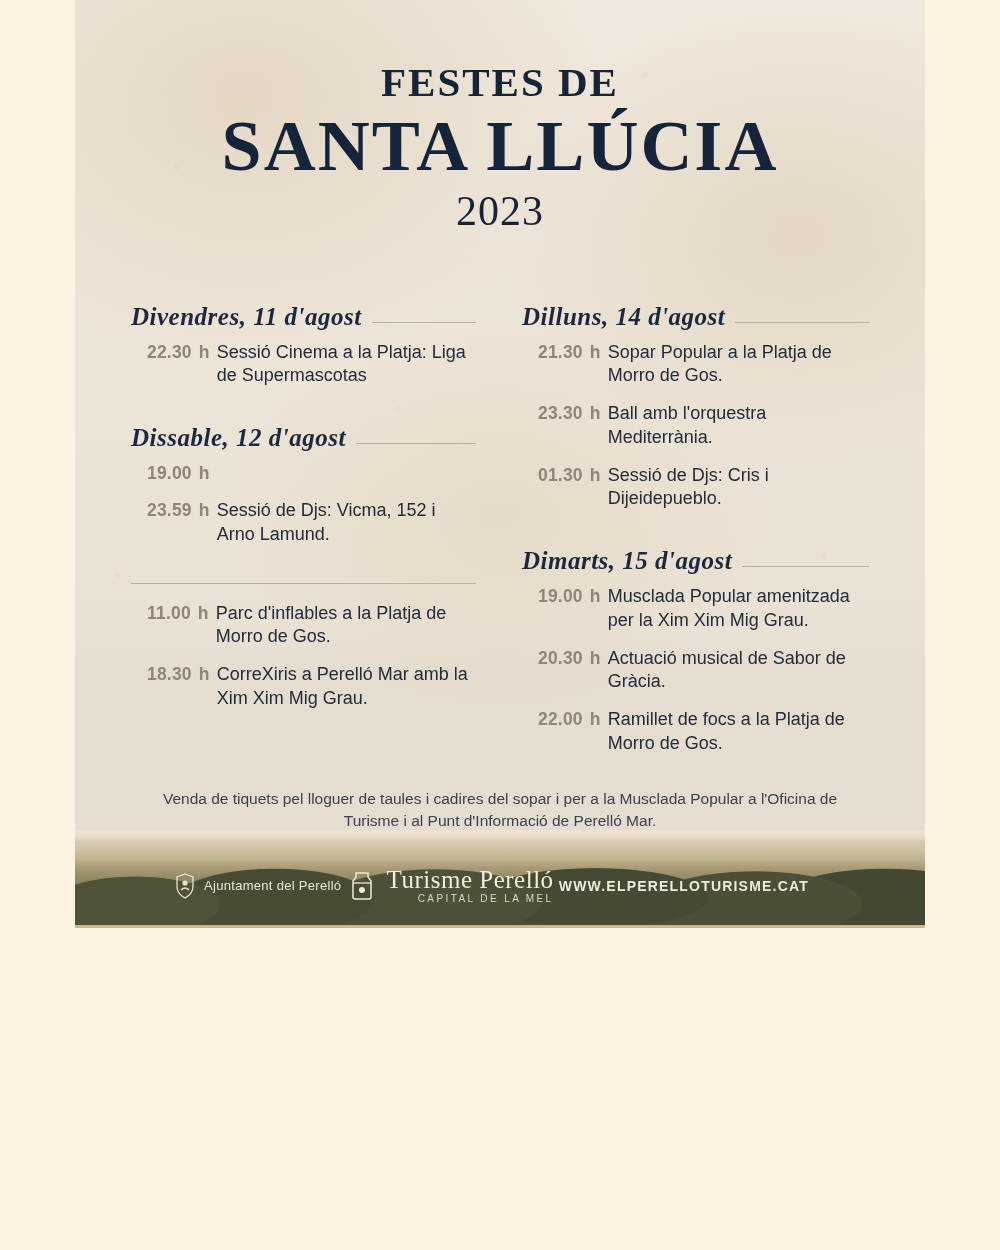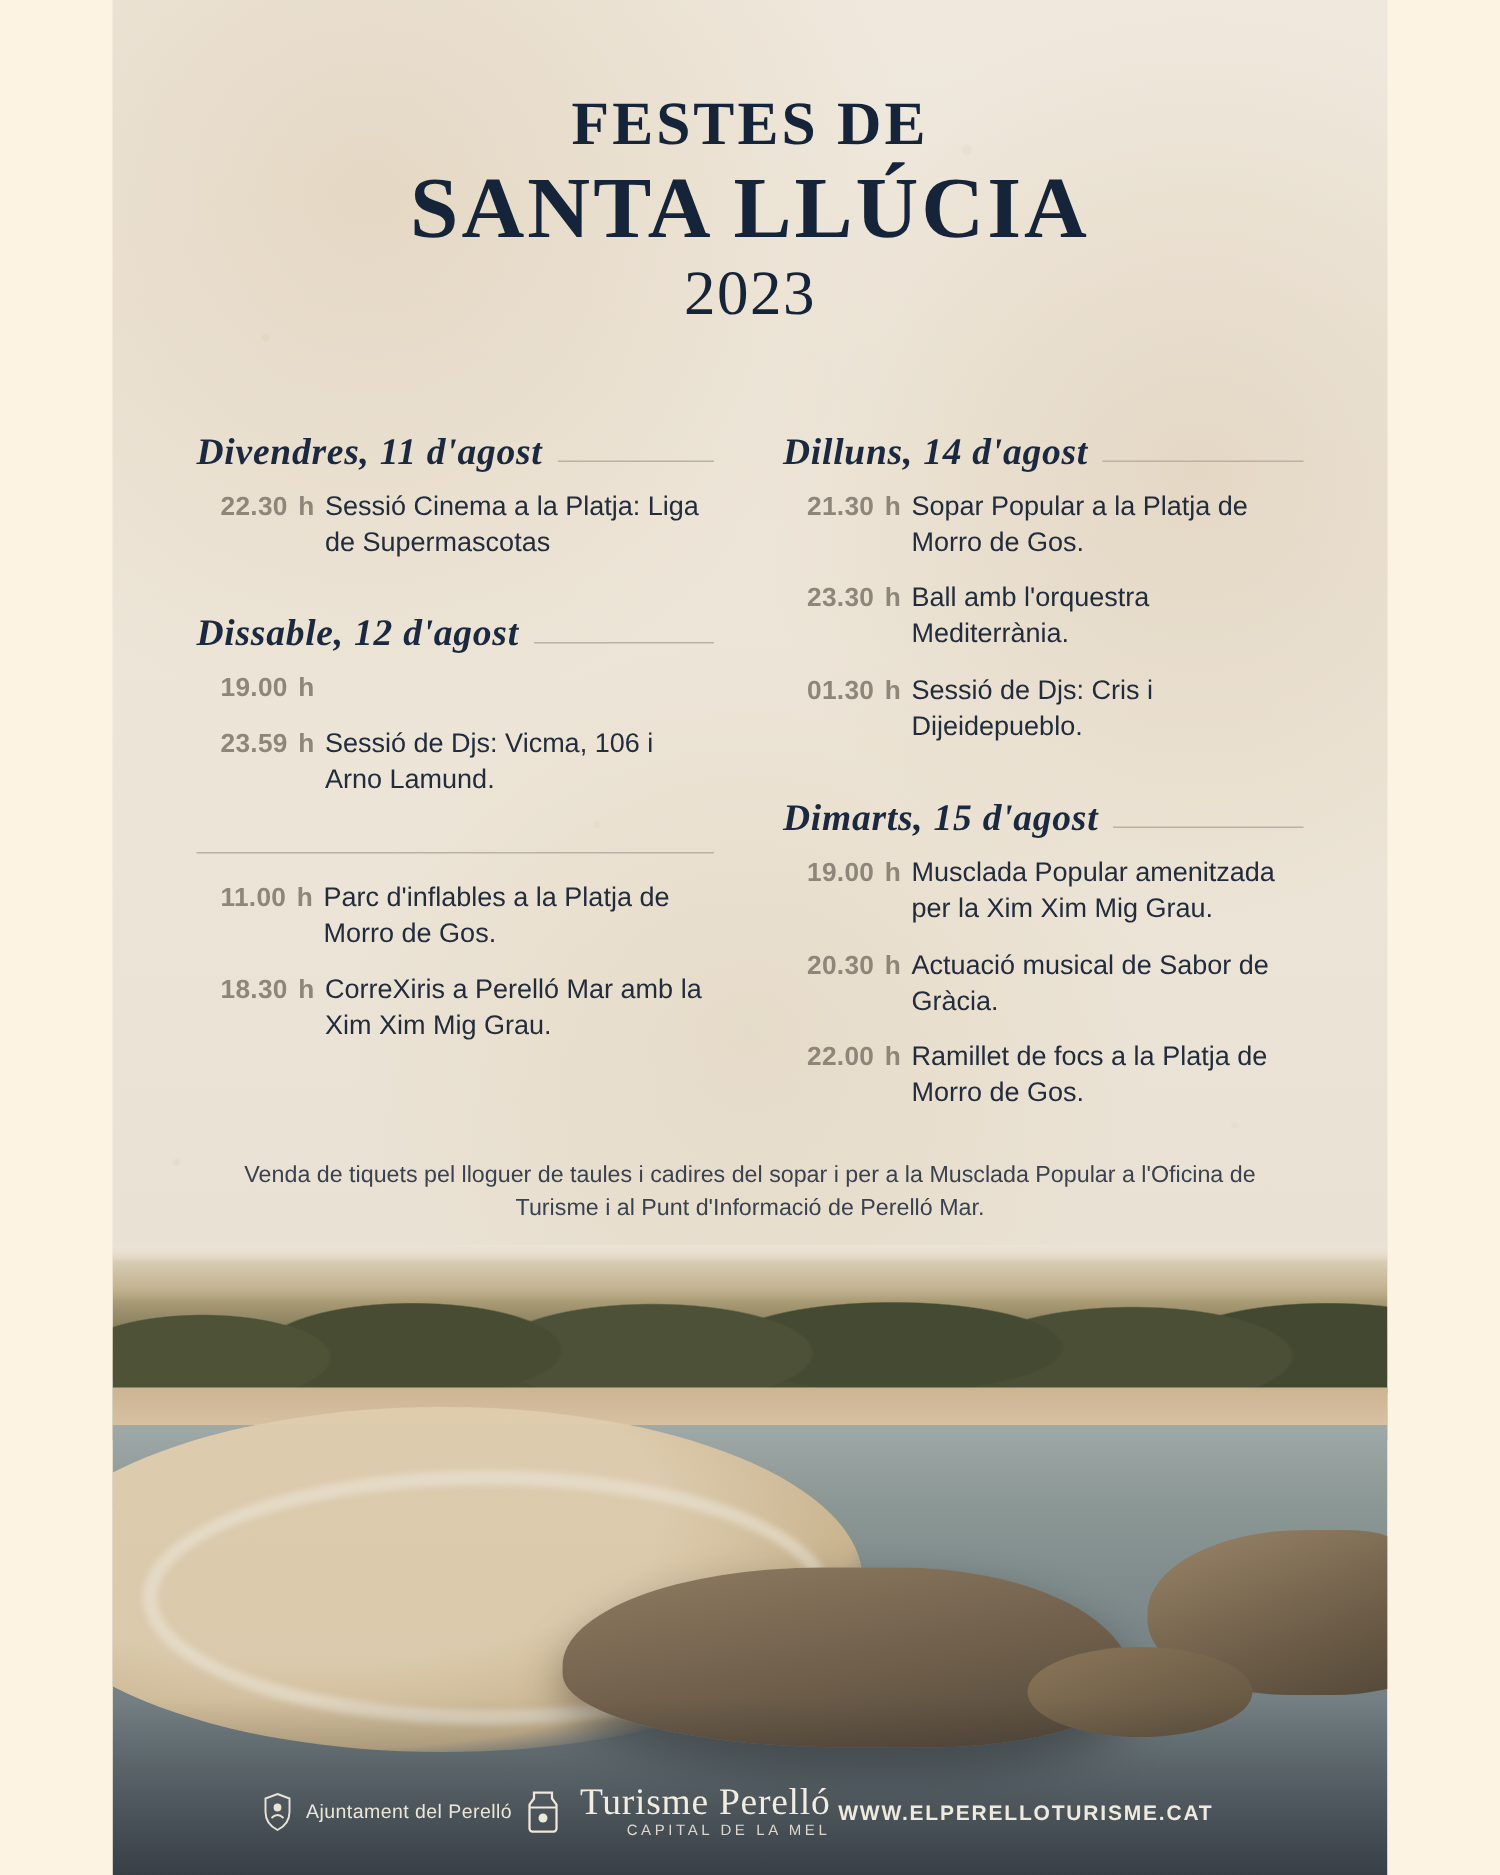--- a/index.html
+++ b/index.html
@@ -12,21 +12,21 @@
     height: 1250px;
     font-family: "Liberation Sans", sans-serif;
     overflow: hidden;
   }
 
   #poster {
     position: absolute;
     left: 75px;
     top: 0;
     width: 850px;
-    height: 1250px;
+    height: 928px;
     background:
       radial-gradient(ellipse 60% 40% at 20% 10%, rgba(200,170,130,0.25), rgba(0,0,0,0) 70%),
       radial-gradient(ellipse 50% 35% at 85% 25%, rgba(196,166,126,0.22), rgba(0,0,0,0) 70%),
       radial-gradient(ellipse 45% 30% at 50% 55%, rgba(210,186,150,0.18), rgba(0,0,0,0) 70%),
       linear-gradient(180deg, #efe8dc 0%, #ece4d6 45%, #e9e1d3 68%, #e5ddd0 72%);
     overflow: hidden;
   }
 
   
   #grain {
@@ -53,21 +53,21 @@
     font-family: "Liberation Serif", serif;
     font-weight: bold;
     font-size: 41px;
     letter-spacing: 2px;
     line-height: 1;
     color: #16243a;
   }
   .title-big {
     font-family: "Liberation Serif", serif;
     font-weight: bold;
-    font-size: 58px;
+    font-size: 72px;
     letter-spacing: 2px;
     line-height: 1.05;
     margin-top: 6px;
     color: #16243a;
   }
   .title-year {
     font-family: "Liberation Serif", serif;
     font-size: 42px;
     letter-spacing: 1px;
     margin-top: 2px;
@@ -314,21 +314,21 @@
           <div class="day-title">Dissable, 12 d'agost</div>
           <div class="day-rule"></div>
         </div>
         <div class="event">
           <div class="event-time">19.00</div>
           <div class="event-time h">h</div>
         </div>
         <div class="event">
           <div class="event-time">23.59</div>
           <div class="event-time h">h</div>
-          <div class="event-text">Sessió de Djs: Vicma, 106 i Arno Lamund.</div>
+          <div class="event-text">Sessió de Djs: Vicma, 152 i Arno Lamund.</div>
         </div>
       </div>
 
       <div class="spacer-lg"></div>
 
       <div class="day">
         <div class="day-head">
           <div class="day-rule"></div>
         </div>
         <div class="event">

